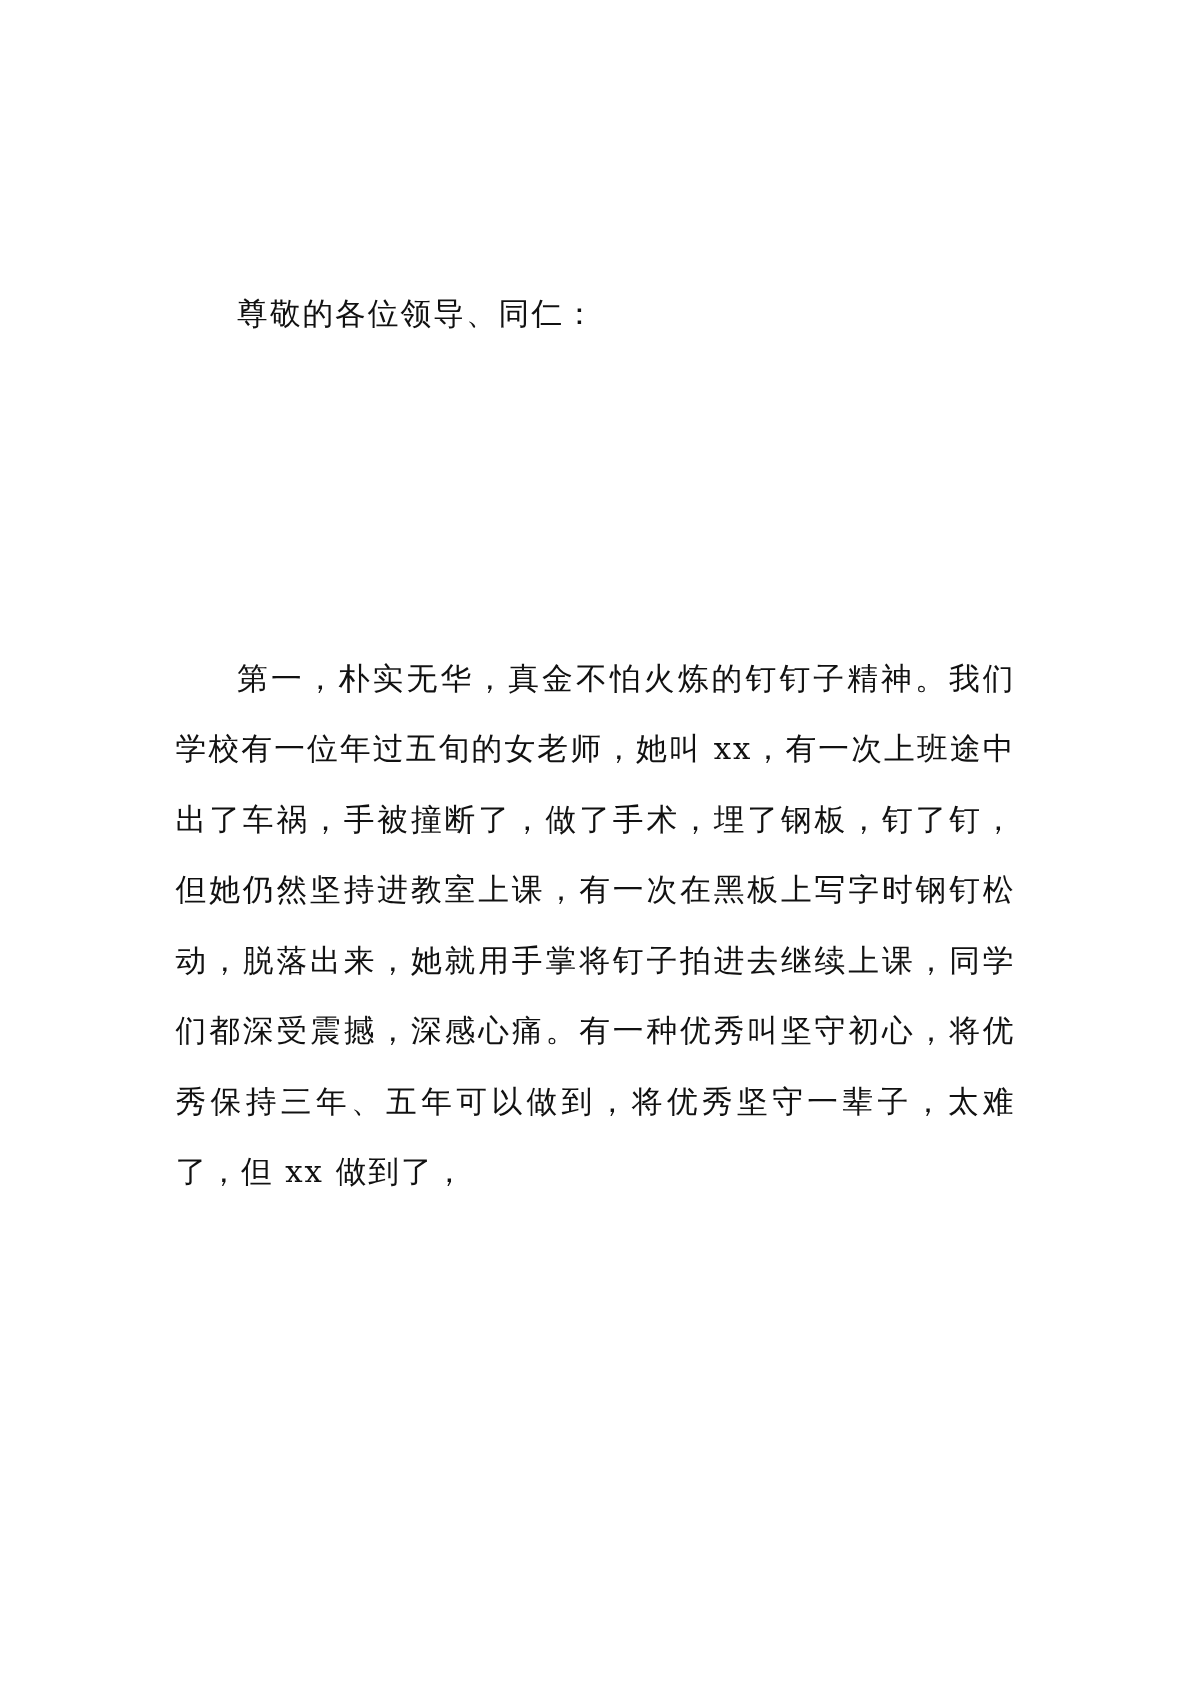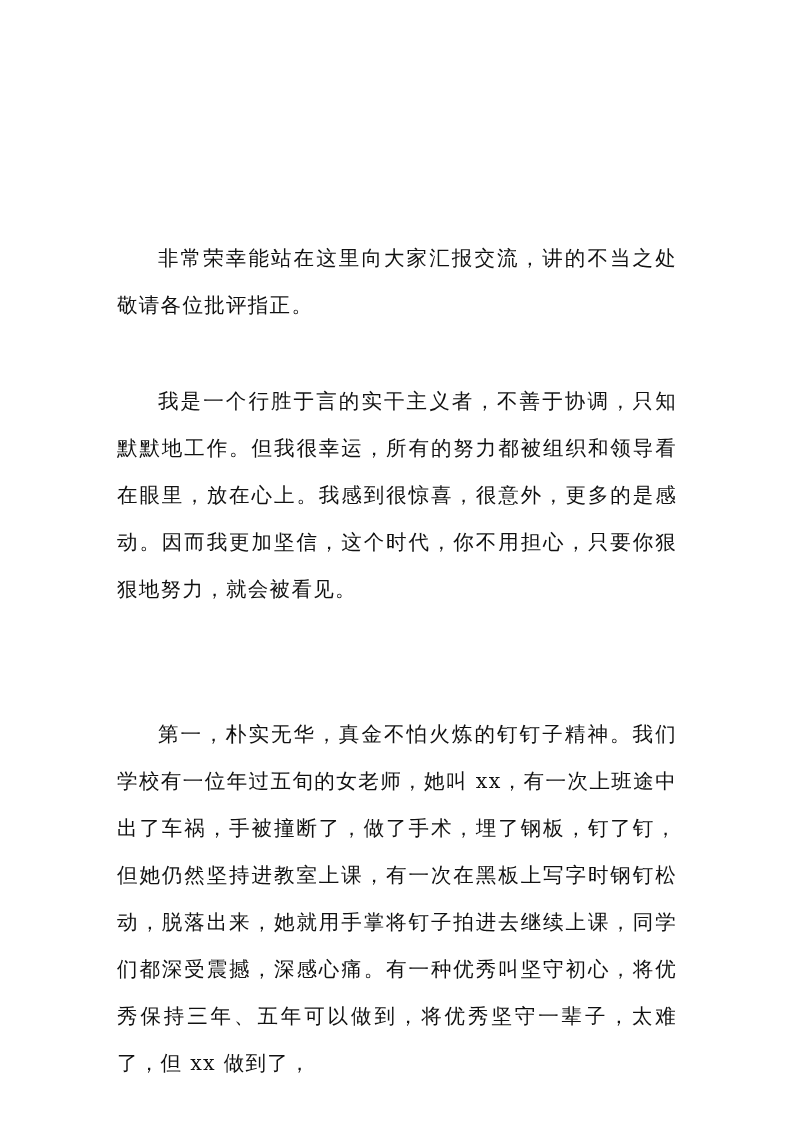--- a/index.html
+++ b/index.html
@@ -14,20 +14,19 @@
     text-align: justify;
     margin: 0;
     letter-spacing: 1.3px;
   }
   .gap { height: 49px; }
 </style>
 </head>
 <body>
 
 <div class="page">
+  <p class="para">尊敬的各位领导、同仁：</p>
   <div class="gap"></div>
-  <p class="para">非常荣幸能站在这里向大家汇报交流，讲的不当之处敬请各位批评指正。</p>
   <div class="gap"></div>
-  <p class="para">我是一个行胜于言的实干主义者，不善于协调，只知默默地工作。但我很幸运，所有的努力都被组织和领导看在眼里，放在心上。我感到很惊喜，很意外，更多的是感动。因而我更加坚信，这个时代，你不用担心，只要你狠狠地努力，就会被看见。</p>
   <div class="gap"></div>
   <div class="gap"></div>
   <p class="para">第一，朴实无华，真金不怕火炼的钉钉子精神。我们学校有一位年过五旬的女老师，她叫 xx，有一次上班途中出了车祸，手被撞断了，做了手术，埋了钢板，钉了钉，但她仍然坚持进教室上课，有一次在黑板上写字时钢钉松动，脱落出来，她就用手掌将钉子拍进去继续上课，同学们都深受震撼，深感心痛。有一种优秀叫坚守初心，将优秀保持三年、五年可以做到，将优秀坚守一辈子，太难了，但 xx 做到了，</p>
 </div>
 
 </body></html>

